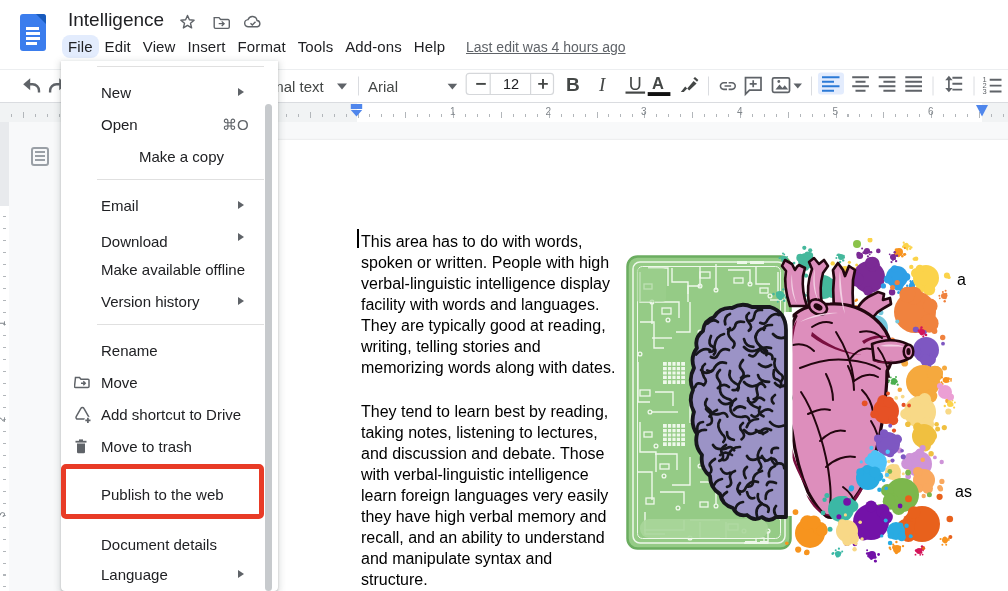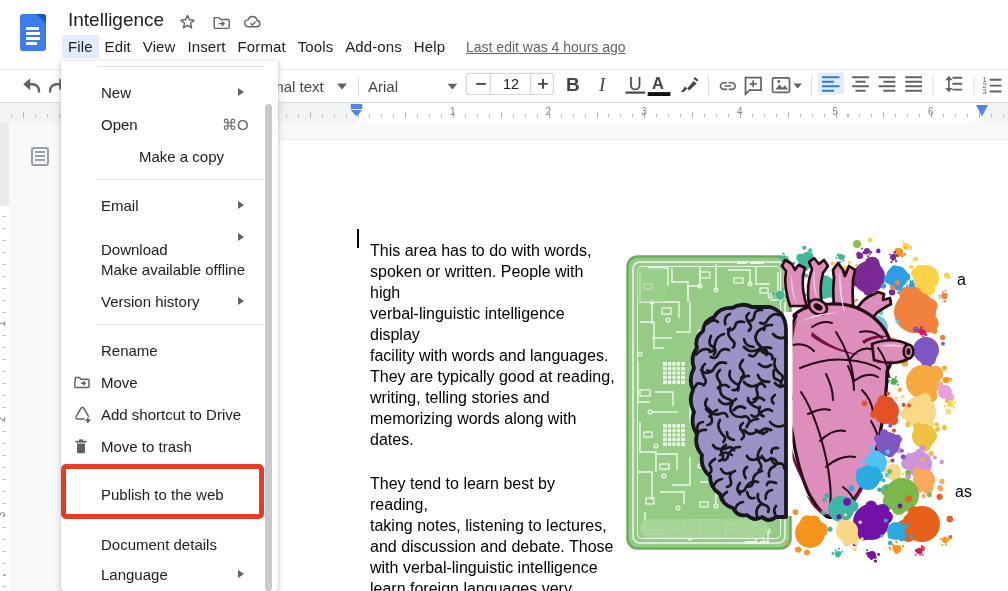--- a/index.html
+++ b/index.html
@@ -10,21 +10,21 @@
 
 #logo { position:absolute; left:20px; top:14px; width:26px; height:37px;
   background:#3b7ded; border-radius:3px; }
 #logo .fold { position:absolute; right:0; top:0; width:10px; height:10px;
   background:#185abc; border-radius:0 3px 0 0;
   clip-path:polygon(0 0, 100% 100%, 100% 0); }
 #logo .bar { position:absolute; left:6px; height:2.6px; background:#fff; }
 .title { position:absolute; left:68px; top:9px; font-size:19px; color:#202124; }
 .titleicons { position:absolute; top:14px; color:#5f6368; }
 #menubar { position:absolute; left:62px; top:35px; height:25px; font-size:15px; color:#202124; letter-spacing:0.1px; }
-#menubar span { display:inline-block; padding:3px 6px; border-radius:0; }
+#menubar span { display:inline-block; padding:3px 6px; border-radius:8px; }
 #menubar .active { background:#e3ecfd; }
 #lastedit { position:absolute; left:466px; top:39px; font-size:14px; color:#5f6368;
   text-decoration:underline; }
 
 
 #toolbar { position:absolute; left:0; top:69px; width:1008px; height:34px;
   border-top:1px solid #eceef0; border-bottom:1px solid #dadce0; background:#fff; }
 
 
 #hruler { position:absolute; left:0; top:103px; width:1008px; height:19px; background:#fff; }
@@ -38,21 +38,21 @@
 .vnum { position:absolute; left:-1px; font-size:10px; color:#80868b; transform:rotate(-90deg); }
 
 
 #outline { position:absolute; left:31px; top:147px; width:18px; height:19px;
   border:2px solid #9aa0a6; border-radius:3px; }
 #outline i { position:absolute; left:2px; height:2px; background:#9aa0a6; display:block; }
 
 
 #doctext { position:absolute; left:358px; top:228px; width:270px;
   font-size:16px; line-height:21px; color:#000; }
-#doctext p { margin:12px; }
+#doctext p { margin:3px; }
 #cursor { position:absolute; left:357px; top:229px; width:1.5px; height:19px; background:#000; }
 .orphan { position:absolute; font-size:16px; color:#000; }
 
 
 #menu { position:absolute; left:61px; top:61px; width:217px; height:530px;
   background:#fff; border-radius:0 0 4px 4px;
   box-shadow:0 2px 6px 2px rgba(60,64,67,.15), 0 1px 2px rgba(60,64,67,.3); }
 .mi { position:absolute; left:40px; font-size:15px; color:#202124; }
 .msep { position:absolute; left:36px; width:167px; height:1px; background:#e0e0e0; }
 .marrow { position:absolute; left:177px; width:0; height:0;
@@ -914,21 +914,21 @@
   <div id="menu">
     <div class="msep" style="top:5px;"></div>
     <div class="mi" style="top:23px;">New</div>
       <div class="marrow" style="top:27px;"></div>
     <div class="mi" style="top:55px;">Open</div>
       <div class="mshort" style="top:55px;">⌘O</div>
     <div class="mi" style="top:87px;margin-left:38px;">Make a copy</div>
     <div class="msep" style="top:118px;"></div>
     <div class="mi" style="top:136px;">Email</div>
       <div class="marrow" style="top:140px;"></div>
-    <div class="mi" style="top:180px;">Download</div>
+    <div class="mi" style="top:172px;">Download</div>
       <div class="marrow" style="top:172px;"></div>
     <div class="mi" style="top:200px;">Make available offline</div>
     <div class="mi" style="top:232px;">Version history</div>
       <div class="marrow" style="top:236px;"></div>
     <div class="msep" style="top:263px;"></div>
     <div class="mi" style="top:281px;text-align:center;">Rename</div>
     <div class="mi" style="top:313px;">Move</div>
     <div class="mi" style="top:345px;">Add shortcut to Drive</div>
     <div class="mi" style="top:377px;">Move to trash</div>
     <div class="mi" style="top:425px;">Publish to the web</div>

